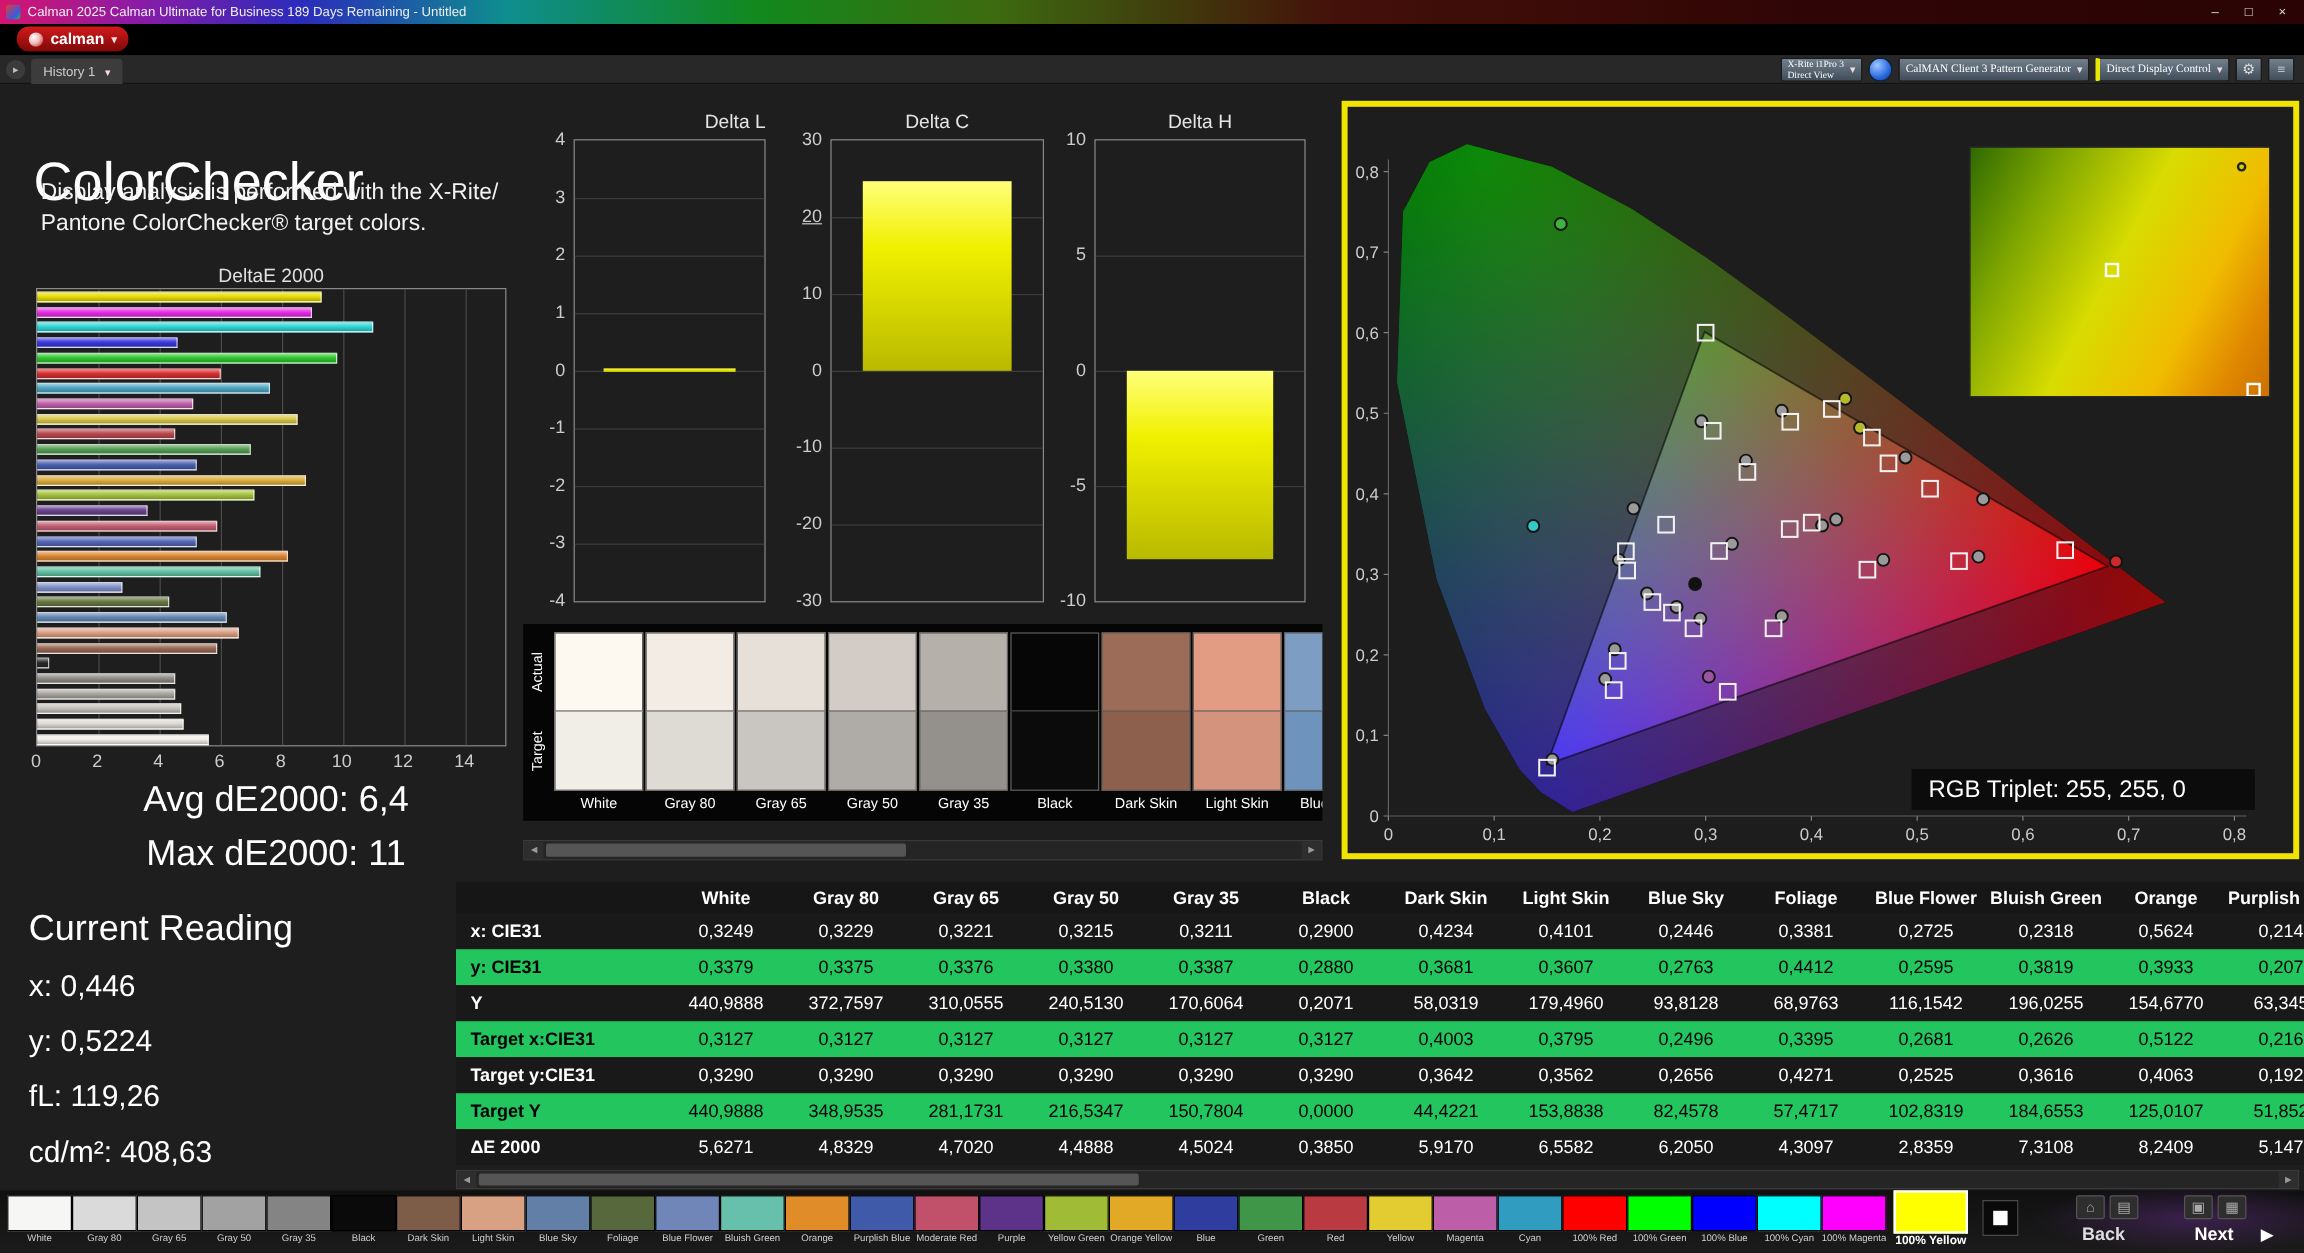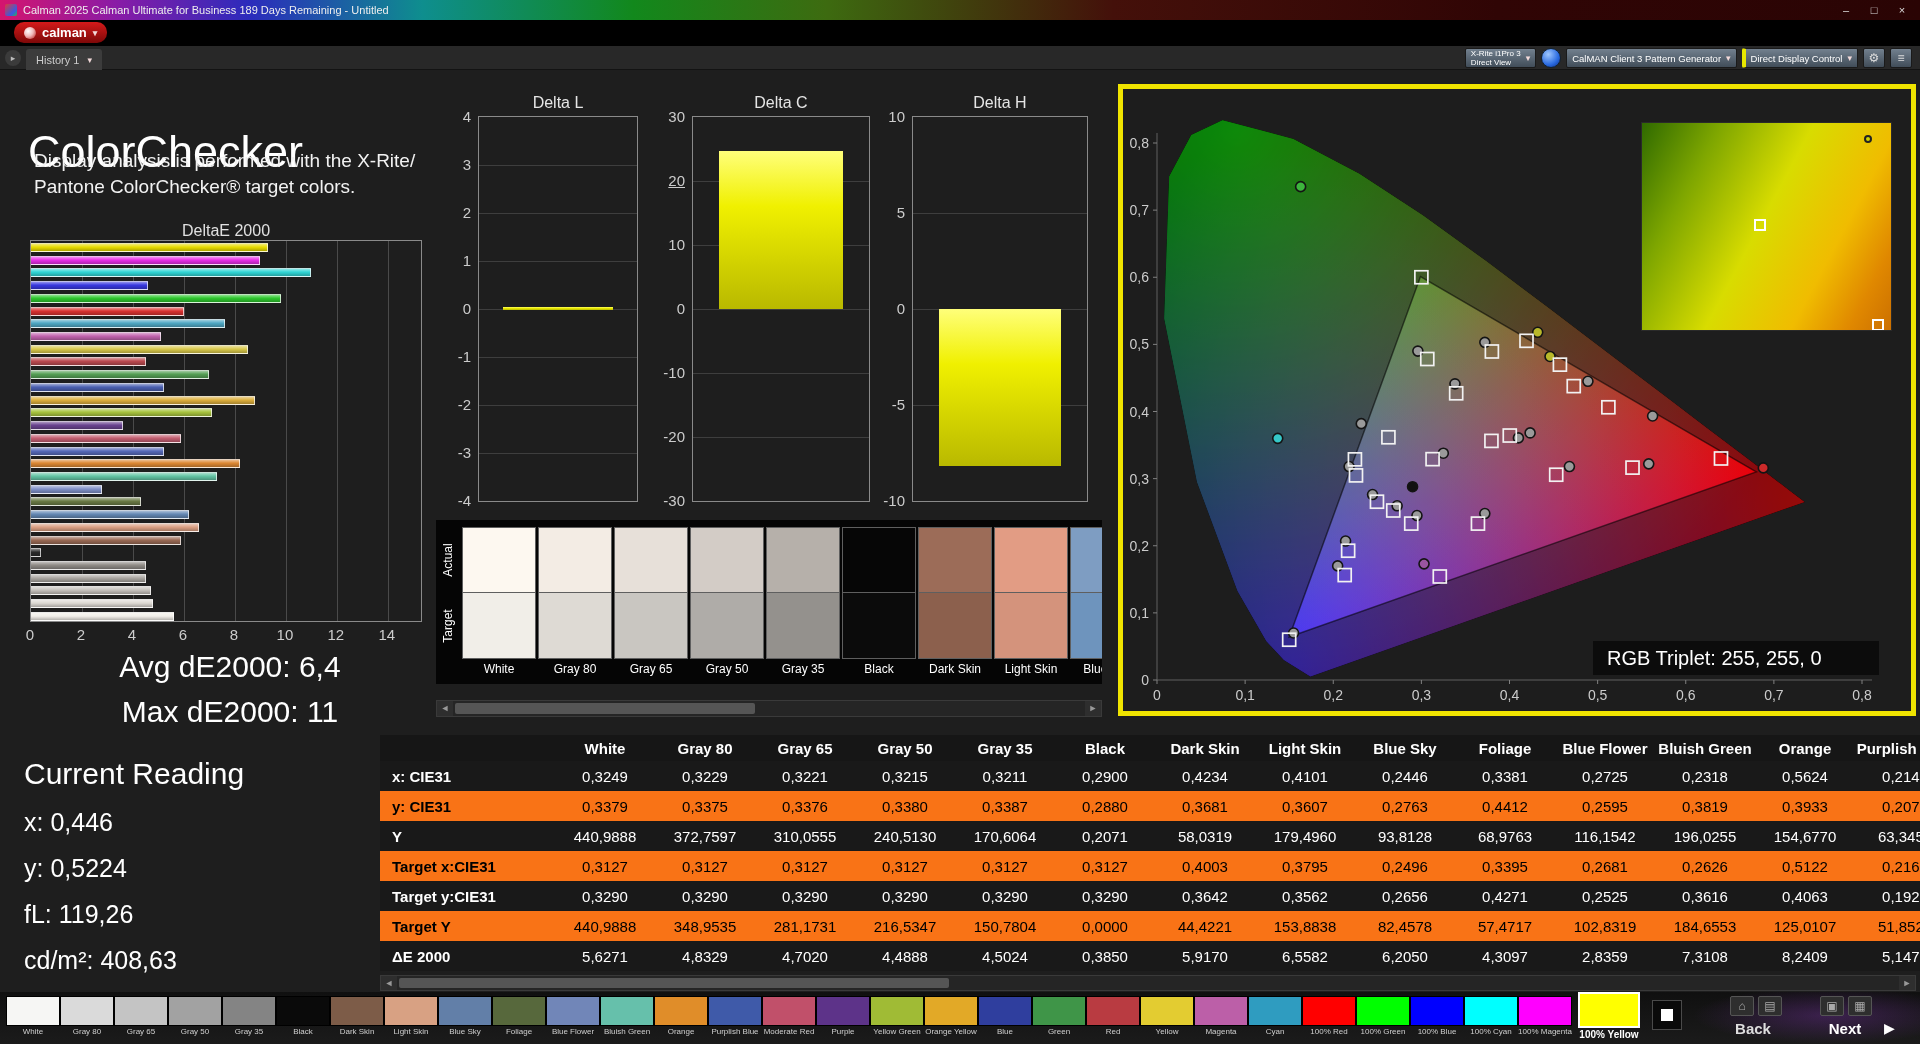--- a/index.html
+++ b/index.html
@@ -18,21 +18,21 @@
   #logobar{left:0;top:20px;width:1920px;height:26px;background:#000;}
   #brand{position:absolute;left:14px;top:2px;height:21px;padding:0 10px;border-radius:10px;display:flex;align-items:center;gap:6px;
     background:linear-gradient(#d41a1a,#7e0808);color:#fff;font-weight:bold;font-size:13px;}
   #brand-glyph{width:12px;height:12px;border-radius:50%;background:radial-gradient(circle at 35% 35%,#fff,#f0b9b9 45%,#b00d0d);}
   .chev{font-size:9px;color:#f3dada;}
 
   
   #tabbar{left:0;top:46px;width:1920px;height:24px;background:#282828;border-bottom:1px solid #131313;}
   #tab-nav-btn{position:absolute;left:5px;top:4px;width:16px;height:16px;border-radius:8px;background:#3b3b3b;color:#bbb;font-size:9px;text-align:center;line-height:16px;}
   #history-tab{position:absolute;left:26px;top:3px;height:21px;padding:0 10px;background:#3c3c3c;border-radius:3px 3px 0 0;color:#ccc;font-size:11px;display:flex;align-items:center;gap:8px;}
-  #tab-right{position:absolute;right:8px;top:2px;display:flex;gap:5px;align-items:center;}
+  #tab-right{position:absolute;right:8px;top:2px;display:flex;gap:5px;align-items:center;font-family:Liberation Serif, serif;}
   .dev-btn{height:20px;background:linear-gradient(#72808e,#414d59);border:1px solid #1a1a1a;color:#fff;display:flex;align-items:center;padding:0 5px;gap:5px;border-radius:2px;}
   .two-line{font-size:8px;line-height:9px;text-align:left;}
   .one-line{font-size:9.5px;}
   #meter-orb{width:20px;height:20px;border-radius:50%;background:radial-gradient(circle at 35% 30%,#9ec7ff,#2a6ae0 60%,#0a2a80);border:1px solid #123;}
   #display-btn{border-left:4px solid #e8e800;}
   .icon-btn{width:22px;height:20px;background:linear-gradient(#72808e,#414d59);border:1px solid #1a1a1a;color:#ddd;font-size:12px;text-align:center;line-height:19px;border-radius:2px;}
 
   
   #cc-title{left:28px;top:80px;font-size:45px;color:#fff;margin-top:46px;}
   #cc-desc{left:34px;top:148px;font-size:19px;color:#f2f2f2;line-height:26px;}
@@ -42,21 +42,21 @@
   .hbar{position:absolute;left:0;height:9px;border:1px solid rgba(255,255,255,0.7);border-left:none;}
   #deltae-xlabels{left:18px;top:626px;width:440px;height:20px;}
   .xlab{position:absolute;width:24px;text-align:center;font-size:15px;color:#ccc;}
   #avg-text{left:0;top:650px;width:460px;text-align:center;font-size:30px;color:#fff;}
   #max-text{left:0;top:695px;width:460px;text-align:center;font-size:30px;color:#fff;}
   #reading-heading{left:24px;top:757px;font-size:30px;color:#fff;}
   .reading-line{left:24px;font-size:25px;color:#fff;}
 
   
   .delta-title{top:94px;text-align:center;font-size:16px;color:#e5e5e5;}
-  #delta-title-0{left:478px;width:160px;}
+  #delta-title-0{left:478px;width:160px;text-align:right;}
   #delta-title-1{left:692px;width:178px;}
   #delta-title-2{left:912px;width:176px;}
   .dplot{border:1px solid #8a8a8a;}
   #delta-box-0{left:478px;top:116px;width:160px;height:386px;}
   #delta-box-1{left:692px;top:116px;width:178px;height:386px;}
   #delta-box-2{left:912px;top:116px;width:176px;height:386px;}
   .hgrid{position:absolute;left:0;right:0;height:1px;background:#3e3e3e;}
   .ylab{position:absolute;left:-46px;width:38px;text-align:right;font-size:15px;color:#ccc;}
   .vbar{position:absolute;left:15%;width:70%;background:linear-gradient(180deg,#ffff7a 0%,#f0f000 35%,#b9b900 100%);}
 
@@ -87,21 +87,21 @@
   #inset-square-1{left:112px;top:96px;}
   #inset-square-2{left:230px;top:196px;}
   #inset-dot{position:absolute;left:222px;top:12px;width:8px;height:8px;border-radius:50%;background:#cfd400;border:2px solid #222;}
   #cie-rgb{position:absolute;left:470px;top:552px;width:286px;height:34px;background:#0c0c0c;color:#fff;font-size:20px;line-height:34px;padding-left:14px;}
 
   
   #data-table{left:380px;top:735px;width:1540px;height:238px;overflow:hidden;font-size:15px;}
   .trow{display:flex;height:30px;align-items:center;}
   .thead{height:26px;background:#161616;color:#fff;font-weight:bold;}
   .trow.dark{background:#191919;color:#fff;}
-  .trow.light{background:#f97316;color:#000;}
+  .trow.light{background:#22c55e;color:#000;}
   .tlabel{width:175px;padding-left:12px;font-weight:bold;flex:none;}
   .tcell{width:100px;text-align:center;flex:none;}
 
   
   #palettebar{left:0;top:992px;width:1920px;height:52px;background:linear-gradient(#101010,#1b1b1b);}
   #palette-swatches{position:absolute;left:6px;top:4px;display:flex;}
   .pal-item{width:54px;flex:none;}
   .pal-block{height:30px;border:1px solid #000;}
   .pal-label{font-size:8px;color:#cfcfcf;text-align:center;white-space:nowrap;overflow:hidden;height:12px;line-height:12px;}
   #selected-swatch{position:absolute;left:1578px;top:0;width:62px;}

